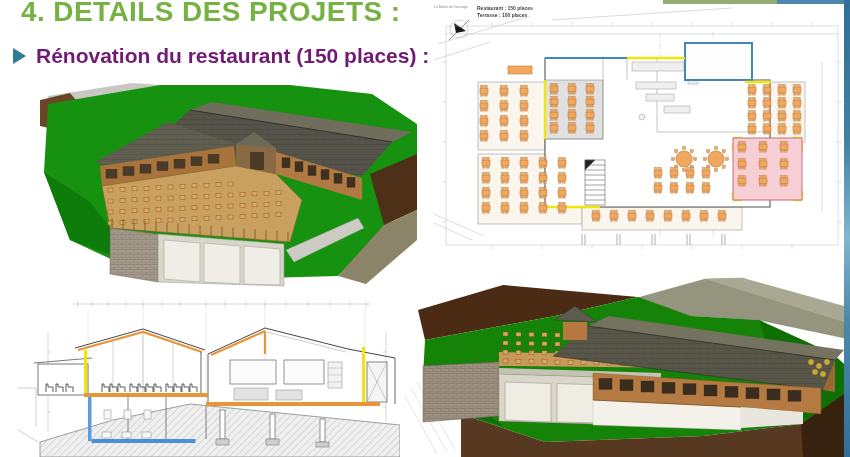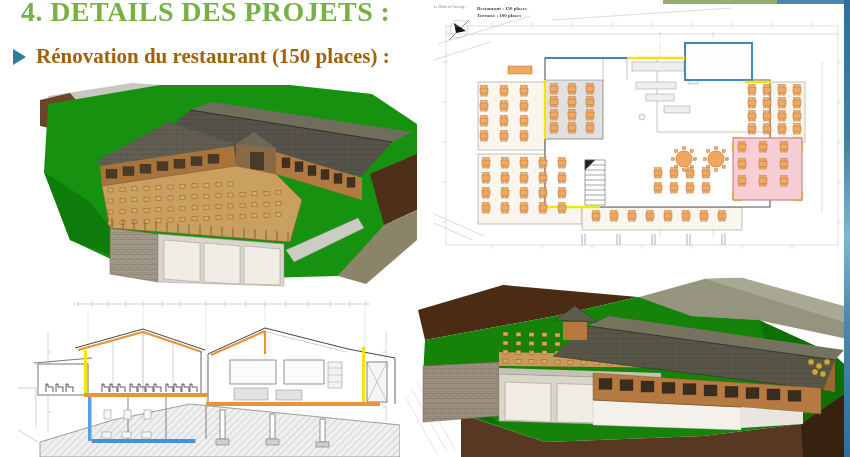--- a/index.html
+++ b/index.html
@@ -1,28 +1,28 @@
 <!DOCTYPE html>
 <html><head>
 <meta charset="utf-8">
 <style>
   html,body{margin:0;padding:0;background:#fff;}
   .slide{position:relative;width:850px;height:457px;background:#ffffff;overflow:hidden;
-         font-family:Liberation Serif, serif;}
+         font-family:Liberation Sans, sans-serif;}
   .topbar{position:absolute;top:0;height:4px;}
   .topbar-green{left:663px;width:114px;background:#95ad74;}
   .topbar-blue{left:777px;width:67px;background:#4e86b0;}
   .right-strip{position:absolute;top:0;right:0;width:6px;height:457px;
      background:linear-gradient(180deg,#2f6f99 0%,#42809f 30%,#7fb6cf 52%,#4d88a8 70%,#2f6f99 100%);}
   .title{position:absolute;left:21px;top:-4px;margin:0;font-size:28px;line-height:32px;
          font-weight:bold;color:#76b143;letter-spacing:.4px;white-space:nowrap;}
   .bullet-row{position:absolute;left:13px;top:44px;display:flex;align-items:center;gap:10px;}
   .bullet-arrow{width:0;height:0;border-left:13px solid #2b7e96;
                 border-top:8px solid transparent;border-bottom:8px solid transparent;}
-  .bullet-text{font-size:21px;font-weight:bold;color:#a16207;white-space:nowrap;}
+  .bullet-text{font-size:21px;font-weight:bold;color:#701a75;white-space:nowrap;}
   figure{position:absolute;margin:0;padding:0;}
   #fig-front{left:40px;top:82px;}
   #fig-plan{left:432px;top:2px;}
   #fig-section{left:18px;top:292px;}
   #fig-rear{left:403px;top:276px;}
   svg{display:block;}
 </style>
 </head>
 <body>
 

